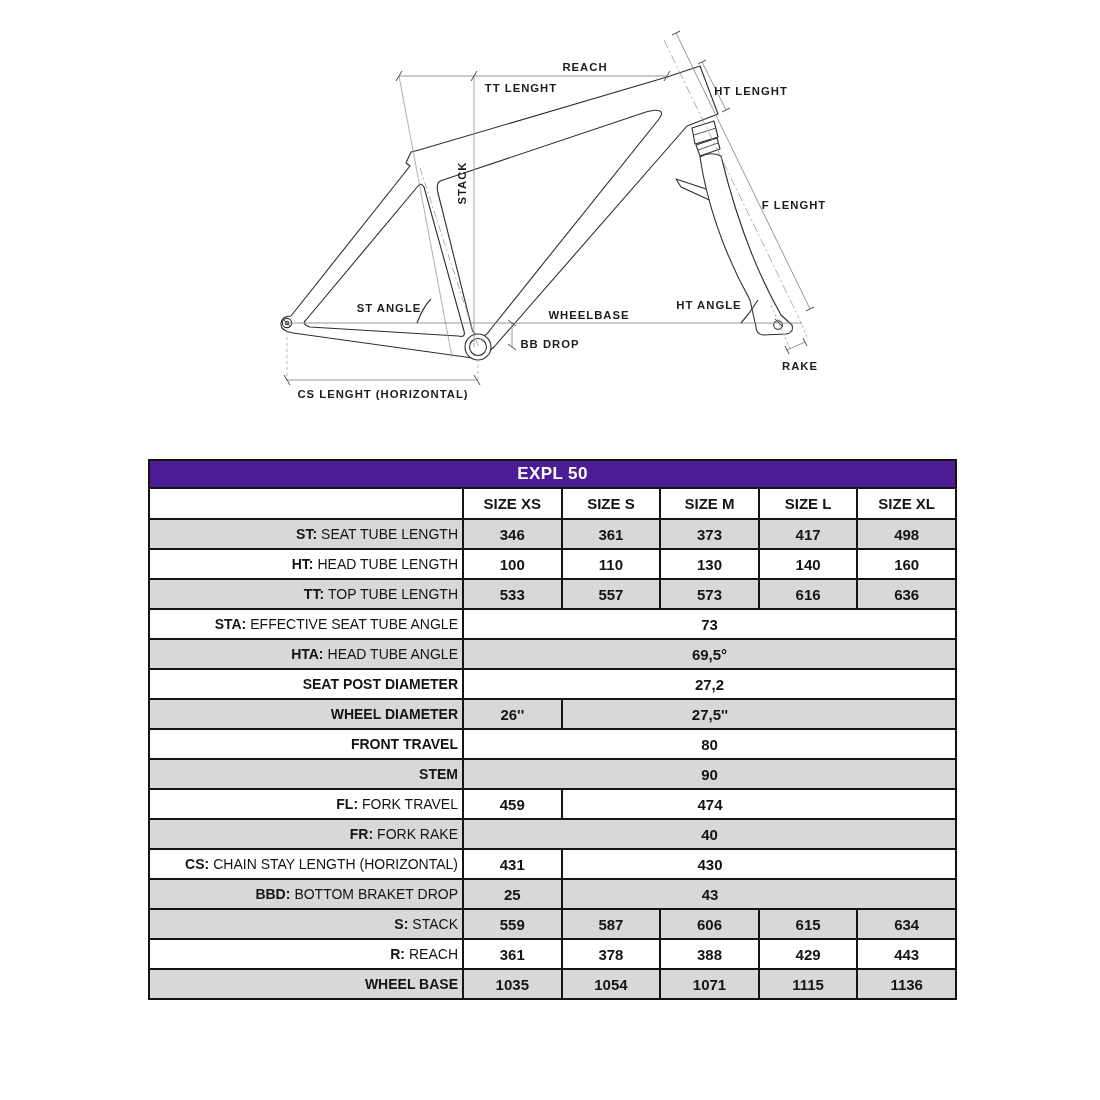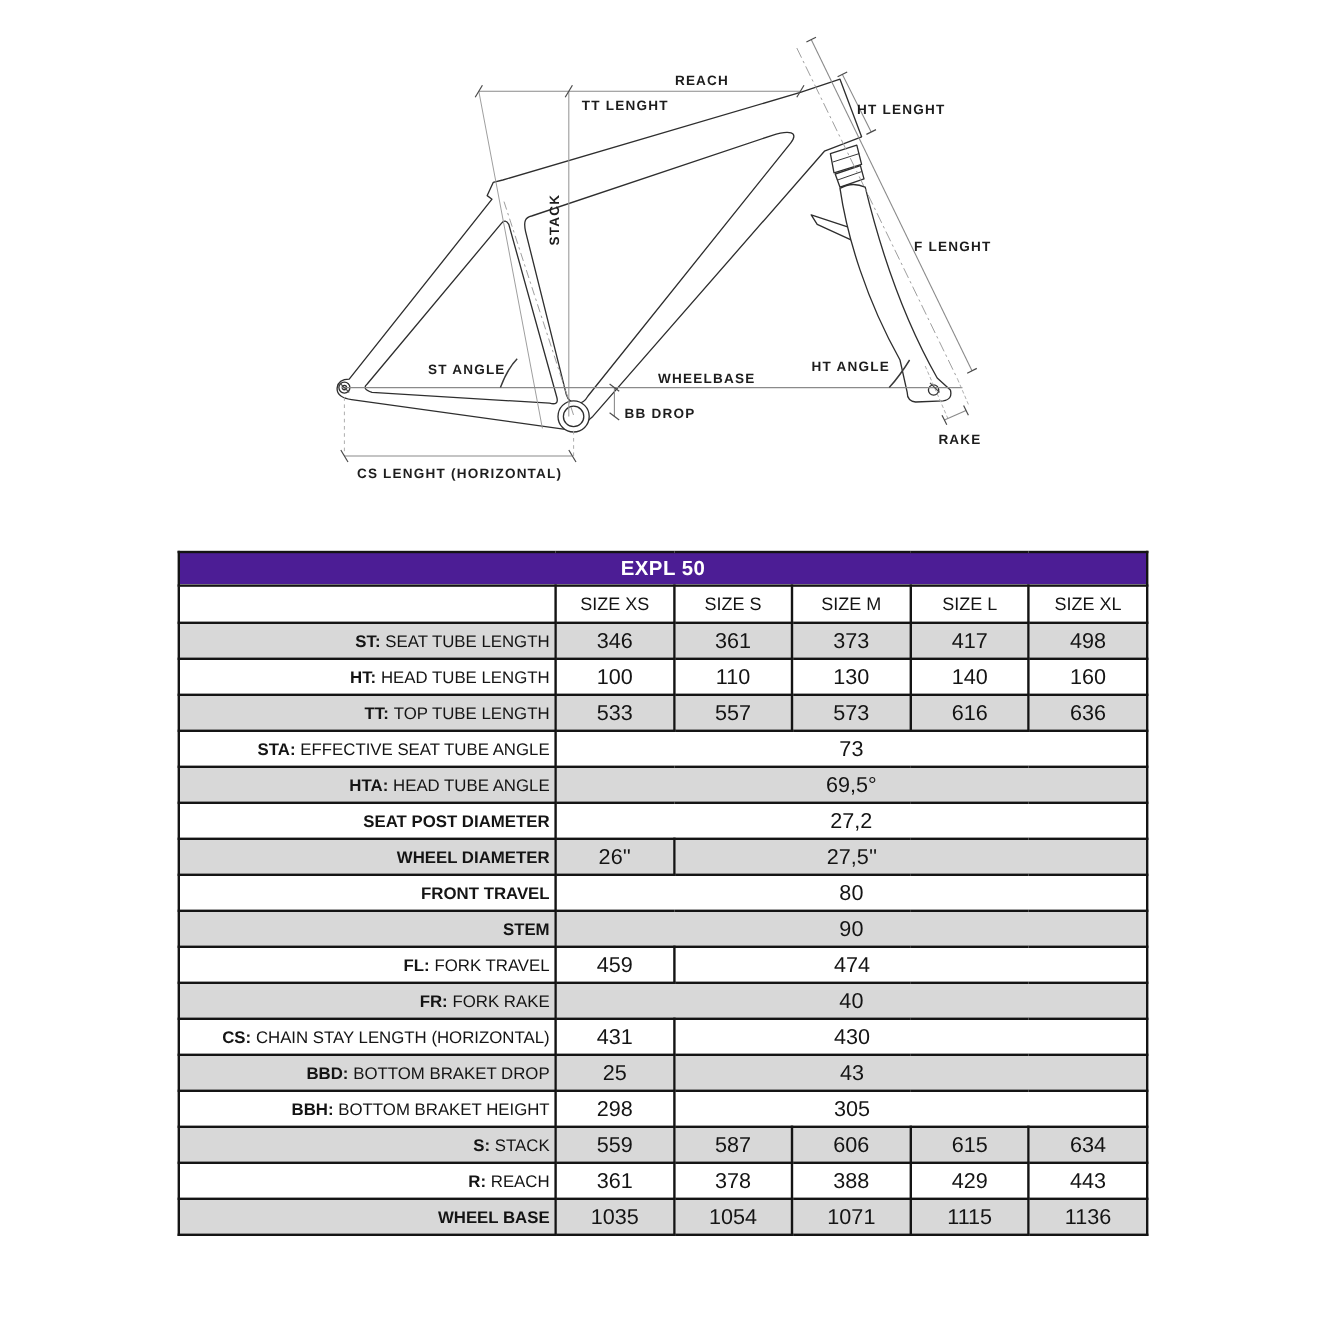--- a/index.html
+++ b/index.html
@@ -8,27 +8,27 @@
   
   #diagram{position:absolute;left:0;top:0;}
   .dim-label{font-family:"Liberation Sans",sans-serif;font-size:11.3px;font-weight:700;
              letter-spacing:1px;fill:#1d1d1d;}
   
   #spec{position:absolute;left:148px;top:459px;width:807px;border-collapse:collapse;
         table-layout:fixed;color:#141414;}
   #spec th,#spec td{border:2px solid #141414;overflow:hidden;background:#fff;}
   #spec tr.ttl th{background:#4c1d95;color:#fff;height:24px;font-size:17px;
                   font-weight:700;letter-spacing:.4px;text-align:center;}
-  #spec tr.hdr th{height:27px;font-size:15px;font-weight:400;text-align:center;}
+  #spec tr.hdr th{height:27px;font-size:15px;font-weight:700;text-align:center;}
   #spec .lbl{text-align:right;padding:0 4px 0 6px;font-size:14px;font-weight:400;
              white-space:nowrap;height:26px;}
   #spec .pfx{font-weight:700;}
   #spec .pfx:not(:empty){margin-right:4px;}
   #spec tr .lbl.bold-lbl .lrest{font-weight:700;}
-  #spec .val{text-align:center;font-weight:400;font-size:18px;height:26px;}
+  #spec .val{text-align:center;font-weight:700;font-size:15px;height:26px;}
   #spec tr.sh th,#spec tr.sh td{background:#d8d8d8;}
   #spec td.shift{padding-right:98.6px;margin-top:20px;}
 </style>
 </head>
 <body>
 
 <div id="page">
 
   <svg id="diagram" width="1100" height="455" viewBox="0 0 1100 455" xmlns="http://www.w3.org/2000/svg">
 
@@ -228,25 +228,20 @@
     <tr>
       <th class="lbl"><b class="pfx">CS:</b><span class="lrest">CHAIN STAY LENGTH (HORIZONTAL)</span></th>
       <td class="val">431</td>
       <td class="val shift" colspan="4">430</td>
     </tr>
     <tr class="sh">
       <th class="lbl"><b class="pfx">BBD:</b><span class="lrest">BOTTOM BRAKET DROP</span></th>
       <td class="val">25</td>
       <td class="val shift" colspan="4">43</td>
     </tr>
-    <tr>
-      <th class="lbl"><b class="pfx">BBH:</b><span class="lrest">BOTTOM BRAKET HEIGHT</span></th>
-      <td class="val">298</td>
-      <td class="val shift" colspan="4">305</td>
-    </tr>
     <tr class="sh">
       <th class="lbl"><b class="pfx">S:</b><span class="lrest">STACK</span></th>
       <td class="val">559</td>
       <td class="val">587</td>
       <td class="val">606</td>
       <td class="val">615</td>
       <td class="val">634</td>
     </tr>
     <tr>
       <th class="lbl"><b class="pfx">R:</b><span class="lrest">REACH</span></th>

